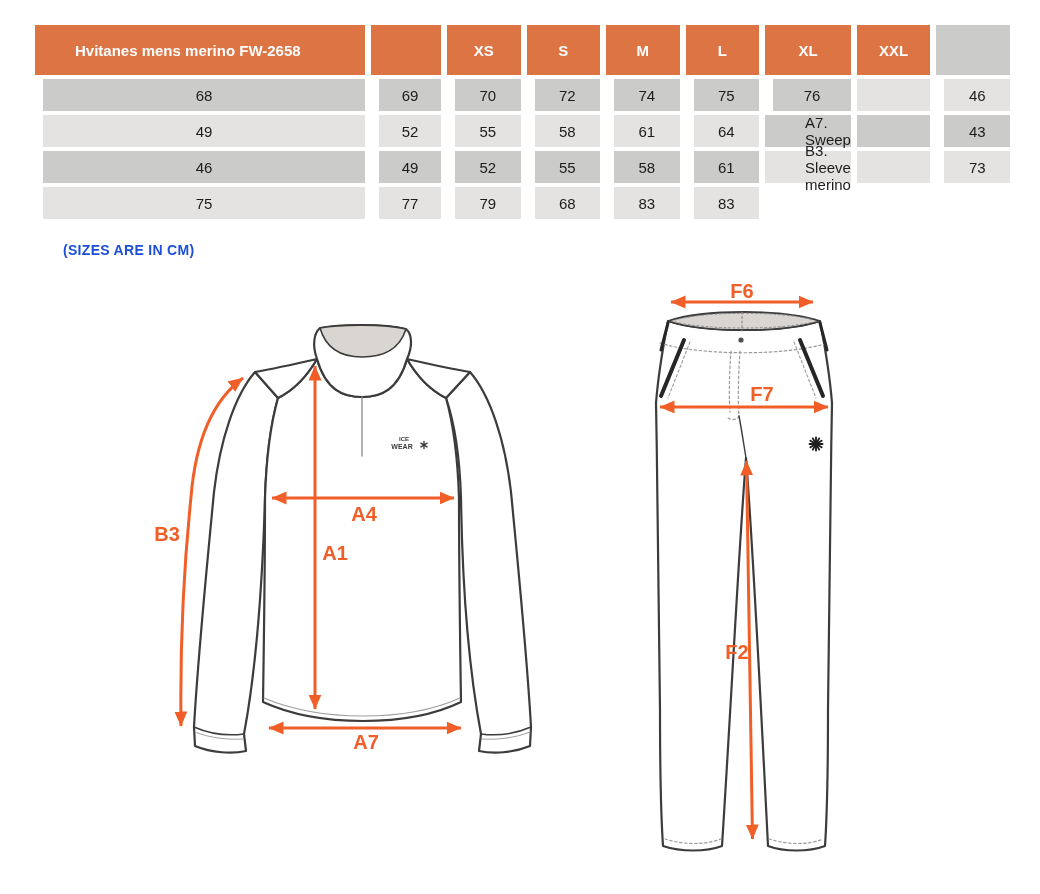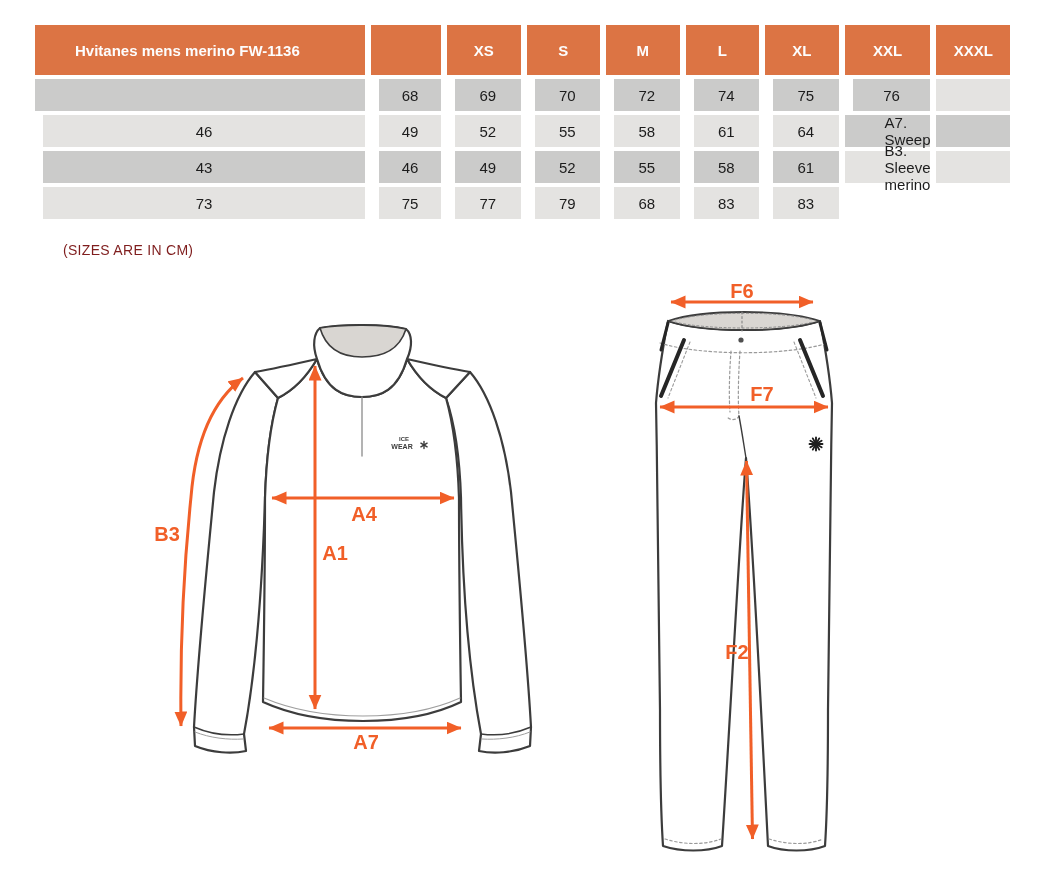--- a/index.html
+++ b/index.html
@@ -19,43 +19,42 @@
   .cell.center{justify-content:center;}
   .cell.head{background:#dc7444;color:#fdfdfd;font-weight:700;}
   .cell.dark{background:#cbcbca;}
   .cell.light{background:#e4e3e1;}
   .title-cell,.label-cell{padding-left:40px;}
   .label-cell{font-weight:400;}
   .val{font-weight:400;margin-left:8px;}
 
   .note{
     position:absolute;left:63px;top:242px;
-    font-size:14px;letter-spacing:.3px;color:#7f1d1d;font-weight:400;
+    font-size:14px;letter-spacing:.3px;color:#1d4ed8;font-weight:700;
   }
 
   svg{overflow:visible;}
   svg text{font-family:"Liberation Sans",sans-serif;}
   .measure-label{fill:#f15f28;font-size:20px;font-weight:700;}
 </style>
 </head>
 <body>
 
 <div class="canvas">
 
   <div class="size-table">
 
-    <div class="cell head title-cell">Hvitanes mens merino FW-1136</div>
+    <div class="cell head title-cell">Hvitanes mens merino FW-2658</div>
     <div class="cell head"></div>
     <div class="cell head center">XS</div>
     <div class="cell head center">S</div>
     <div class="cell head center">M</div>
     <div class="cell head center">L</div>
     <div class="cell head center">XL</div>
     <div class="cell head center">XXL</div>
-    <div class="cell head center">XXXL</div>
 
     <div class="cell dark"></div>
     <div class="cell dark center val">68</div>
     <div class="cell dark center val">69</div>
     <div class="cell dark center val">70</div>
     <div class="cell dark center val">72</div>
     <div class="cell dark center val">74</div>
     <div class="cell dark center val">75</div>
     <div class="cell dark center val">76</div>
 

